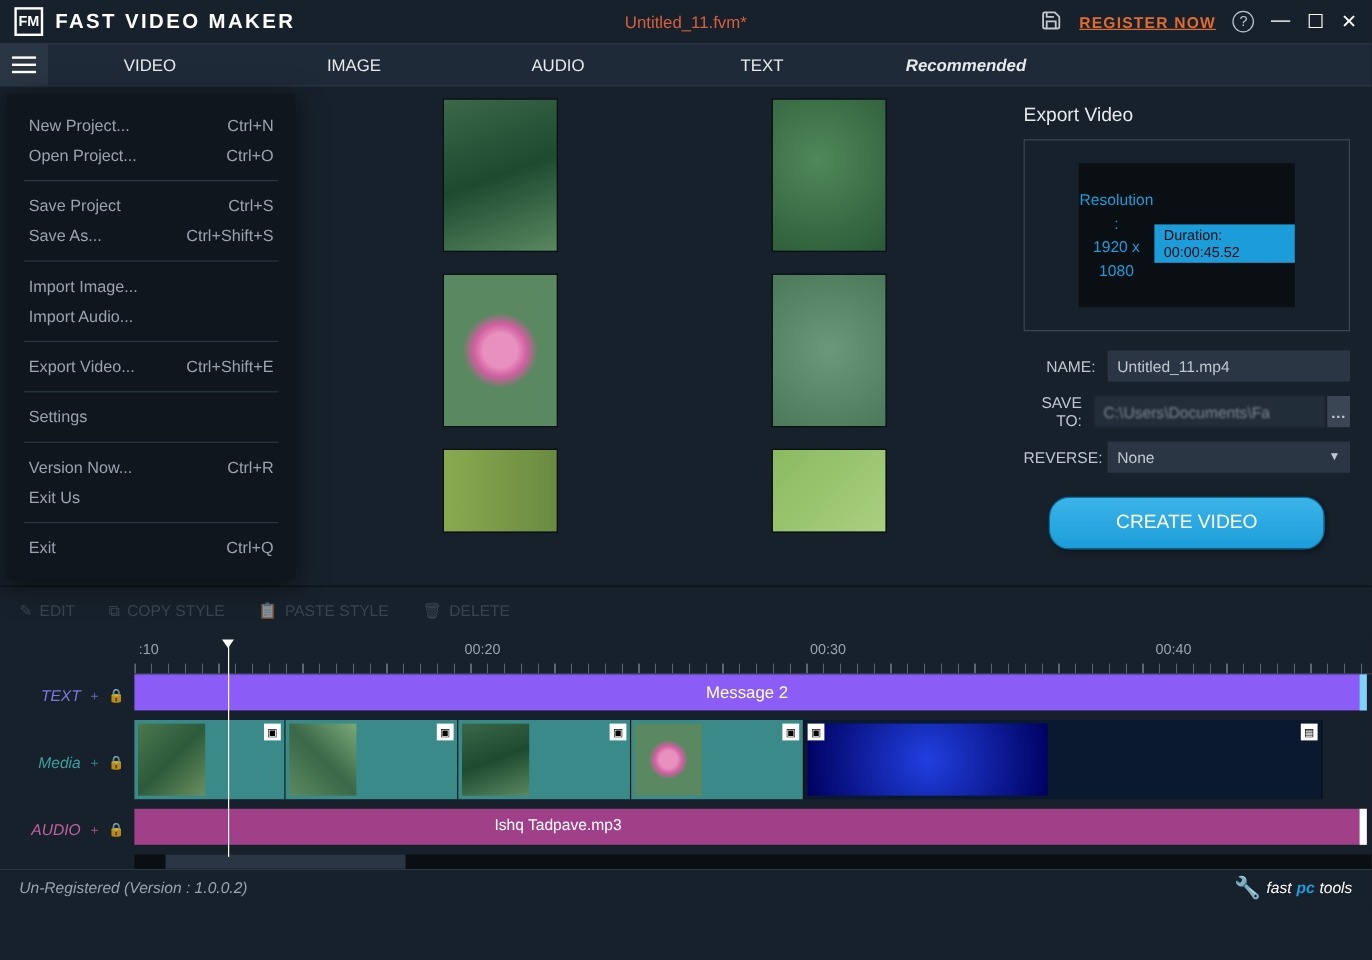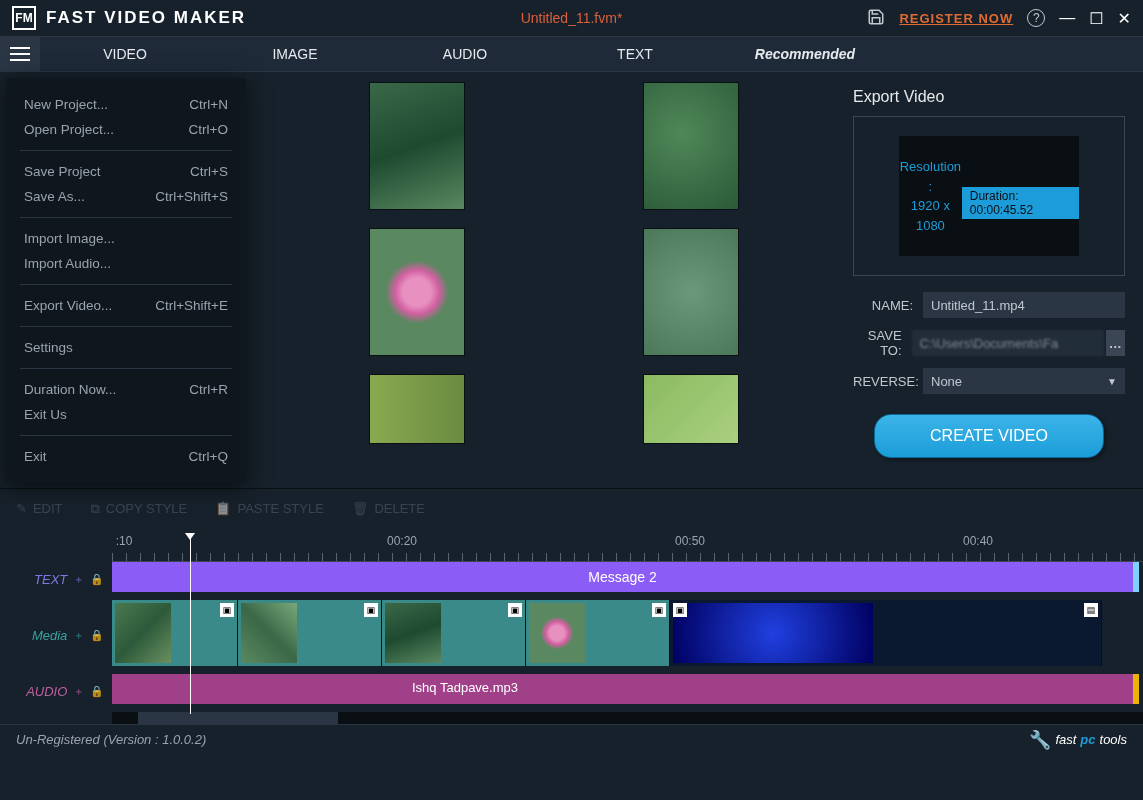--- a/index.html
+++ b/index.html
@@ -77,21 +77,21 @@
 .track-head.text-tr { color:#7a7ae0; }
 .track-head.media-tr { color:#3aa0a0; }
 .track-head.audio-tr { color:#c060a0; }
 .track-icon { font-size:11px; opacity:.8; font-style:normal; }
 .track-body { flex:1; position:relative; }
 .clip-text { position:absolute; left:0; right:4px; height:30px; background:#8b5cf6; display:flex; align-items:center; justify-content:center; color:#fff; font-size:14px; border-right:6px solid #7dd3fc; }
 .media-clips { display:flex; height:66px; }
 .media-clip { height:66px; background:#3a8a8a; border-right:1px solid #0a0f14; position:relative; }
 .media-clip .mthumb { width:56px; height:60px; margin:3px; }
 .pic-icon { position:absolute; top:3px; right:3px; width:14px; height:14px; background:#fff; display:flex; align-items:center; justify-content:center; font-size:9px; color:#000; }
-.clip-audio { position:absolute; left:0; right:4px; height:30px; background:#a04088; color:#fff; font-size:13px; padding:6px 300px; border-right:6px solid #eab308; }
+.clip-audio { position:absolute; left:0; right:4px; height:30px; background:#a04088; color:#fff; font-size:13px; padding:6px 300px; border-right:6px solid #ffffff; }
 .scrollbar { height:12px; margin:4px 0 0 112px; background:#0a0f14; position:relative; }
 .scroll-thumb { position:absolute; left:26px; width:200px; height:12px; background:#2a3644; }
 
 
 .statusbar { height:30px; background:#17212b; display:flex; align-items:center; padding:0 16px; border-top:1px solid #2a3644; font-size:13px; font-style:italic; color:#9aa3ae; }
 .statusbar .right { margin-left:auto; display:flex; align-items:center; gap:4px; color:#fff; font-style:italic; }
 .wrench { color:#1c9dd9; font-size:18px; font-style:normal; }
 </style>
 </head>
 <body>
@@ -165,21 +165,21 @@
       <span>Export Video...</span>
       <span>Ctrl+Shift+E</span>
     </div>
   <div class="dd-sep"></div>
   <div class="dd-item">
       <span>Settings</span>
       <span></span>
     </div>
   <div class="dd-sep"></div>
   <div class="dd-item">
-      <span>Duration Now...</span>
+      <span>Version Now...</span>
       <span>Ctrl+R</span>
     </div>
   <div class="dd-item">
       <span>Exit Us</span>
       <span></span>
     </div>
   <div class="dd-sep"></div>
   <div class="dd-item">
       <span>Exit</span>
       <span>Ctrl+Q</span>
@@ -243,21 +243,21 @@
   <div class="tool-btn">
       <span>🗑</span>
       <span>DELETE</span>
     </div>
 </div>
 
 <div class="timeline">
   <div class="ruler">
     <div class="ruler-label" style="left:12px">:10</div>
     <div class="ruler-label" style="left:290px">00:20</div>
-    <div class="ruler-label" style="left:578px">00:50</div>
+    <div class="ruler-label" style="left:578px">00:30</div>
     <div class="ruler-label" style="left:866px">00:40</div>
     <div class="ruler-ticks"></div>
     <div class="playhead"></div>
   </div>
 
   <div class="track">
     <div class="track-head text-tr">
         <span>TEXT</span>
         <span class="track-icon">＋</span>
         <span class="track-icon">🔒</span>

